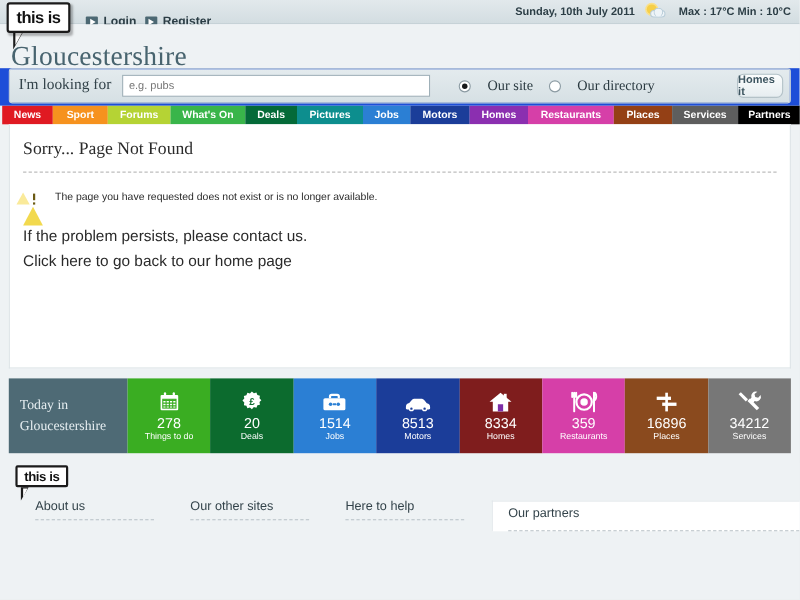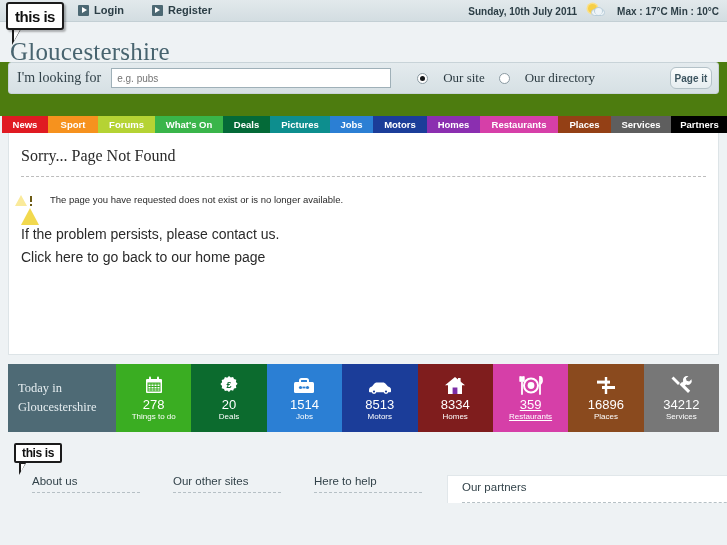--- a/index.html
+++ b/index.html
@@ -33,21 +33,21 @@
     width: 0; height: 0;
     border-left: 9px solid #1b1b1b;
     border-bottom: 16px solid transparent;
   }
   .logo-tail::after {
     content: ""; position: absolute; left: -7px; top: 1px;
     width: 0; height: 0;
     border-left: 6px solid #fff;
     border-bottom: 11px solid transparent;
   }
-  .toplinks { position: absolute; left: 78px; top: 4px; display: flex; gap: 28px; }
+  .toplinks { position: absolute; left: 78px; top: 14px; display: flex; gap: 8px; }
   .toplink { display: flex; align-items: center; gap: 5px; }
   .play-icon {
     width: 11px; height: 11px; background: #4c6873;
     display: inline-flex; align-items: center; justify-content: center;
     border-radius: 1px;
   }
   .play-icon::after {
     content: ""; width: 0; height: 0;
     border-left: 5px solid #fff;
     border-top: 3.5px solid transparent;
@@ -81,21 +81,21 @@
 
   
   .masthead { height: 40px; position: relative; background: #eef2f4; }
   .sitename {
     position: absolute; left: 10px; top: 16px;
     font-family: "Liberation Serif", serif;
     font-size: 25px; color: #48646f; letter-spacing: .2px;
   }
 
   
-  .searchwrap { position: relative; height: 54px; background: #4d7c0f; }
+  .searchwrap { position: relative; height: 34px; background: #1d4ed8; }
   .searchbar {
     position: absolute; left: 8px; right: 8px; top: 0;
     height: 32px;
     background: linear-gradient(to bottom, #e4ebee 0%, #d6e0e4 100%);
     border: 1px solid #c8d3d8; border-radius: 3px;
     display: flex; align-items: center; padding: 0 8px;
   }
   .search-label {
     font-family: "Liberation Serif", serif; font-size: 14px;
     color: #33434a; margin-right: 10px; white-space: nowrap;
@@ -262,21 +262,21 @@
       <span class="radios">
         <span class="radio-item">
           <span class="radio on"></span>
           <span class="radio-label">Our site</span>
         </span>
         <span class="radio-item">
           <span class="radio"></span>
           <span class="radio-label">Our directory</span>
         </span>
       </span>
-      <span class="findit">Page it</span>
+      <span class="findit">Homes it</span>
     </div>
   </div>
 
   <div class="nav" id="nav">
       <div class="nav-item" style="background: rgb(224, 26, 34); width: 46px;">News</div>
       <div class="nav-item" style="background: rgb(246, 146, 30); width: 50px;">Sport</div>
       <div class="nav-item" style="background: rgb(181, 211, 52); width: 57px;">Forums</div>
       <div class="nav-item" style="background: rgb(57, 181, 74); width: 68px;">What's On</div>
       <div class="nav-item" style="background: rgb(4, 106, 56); width: 47px;">Deals</div>
       <div class="nav-item" style="background: rgb(13, 142, 142); width: 60px;">Pictures</div>
@@ -361,21 +361,21 @@
         <div class="tile-icon">
           <svg width="22" height="19" viewBox="0 0 22 19">
             <path d="M11 1L1 9.2h3V18h14V9.2h3z" fill="#fff"></path>
             <rect x="8.6" y="11.5" width="4.8" height="6.5" fill="#7d2ea6"></rect>
             <rect x="14" y="2" width="2.6" height="4" fill="#fff"></rect>
           </svg>
         </div>
         <div class="tile-count">8334</div>
         <div class="tile-name">Homes</div>
       </div>
-      <div class="tile" style="background: rgb(214, 63, 168); text-decoration: underline;">
+      <div class="tile" style="background: rgb(214, 63, 168);">
         <div class="tile-icon">
           <svg width="26" height="19" viewBox="0 0 26 19">
             <circle cx="13" cy="9.5" r="7" fill="none" stroke="#fff" stroke-width="2"></circle>
             <circle cx="13" cy="9.5" r="3.4" fill="#fff"></circle>
             <path d="M4 1v5.5M2.2 1v4M5.8 1v4M4 6.5V18" stroke="#fff" stroke-width="1.8" stroke-linecap="round"></path>
             <path d="M22 1c1.4 0 2 1.5 2 3.4S23 8 22 8zM22 7.5V18" stroke="#fff" stroke-width="1.8" stroke-linecap="round" fill="none"></path>
           </svg>
         </div>
         <div class="tile-count">359</div>
         <div class="tile-name">Restaurants</div>

